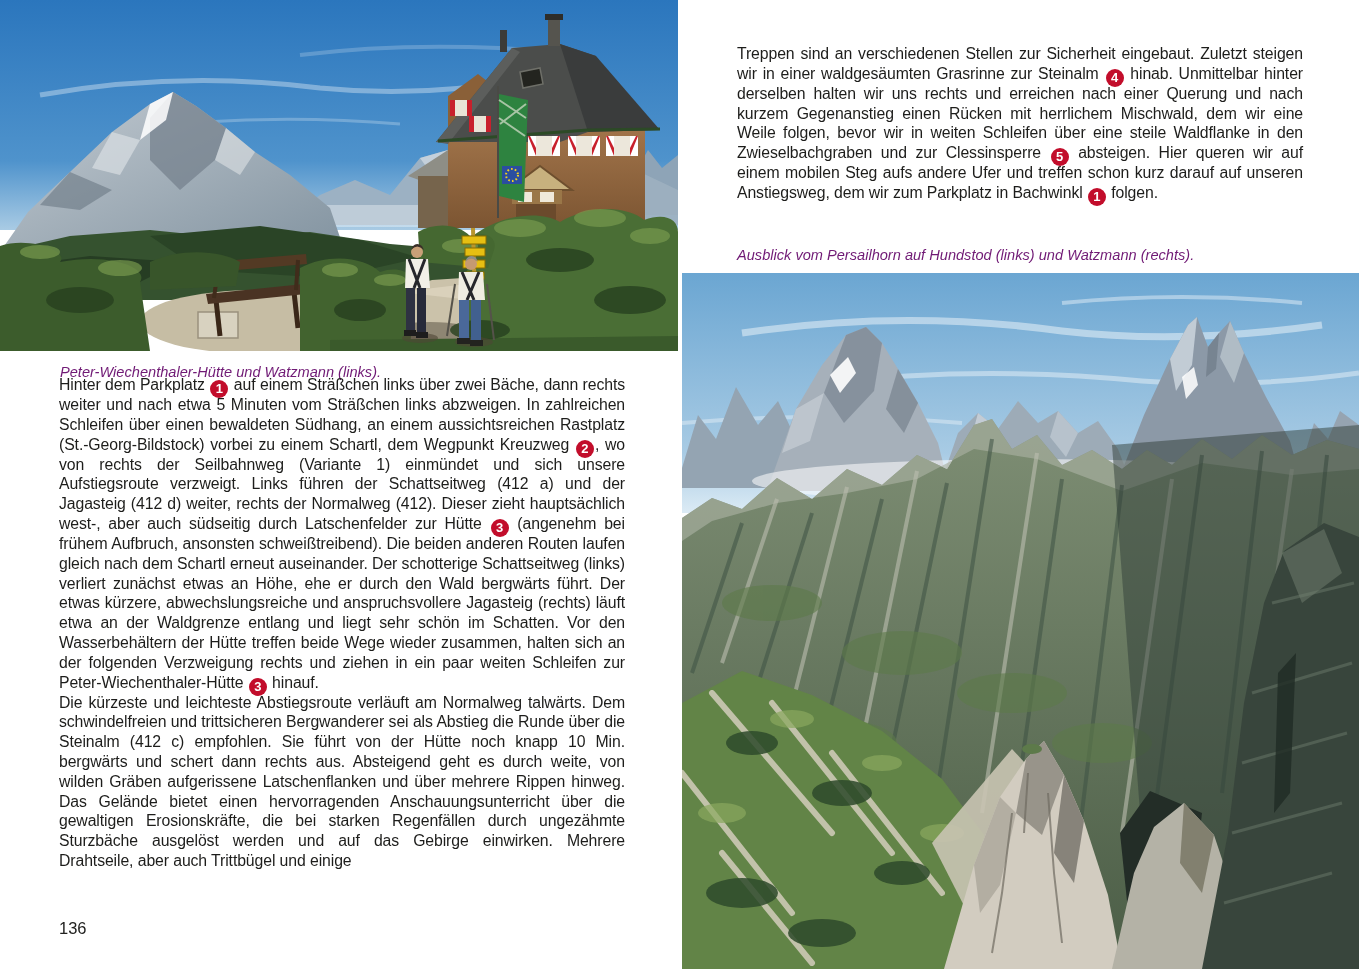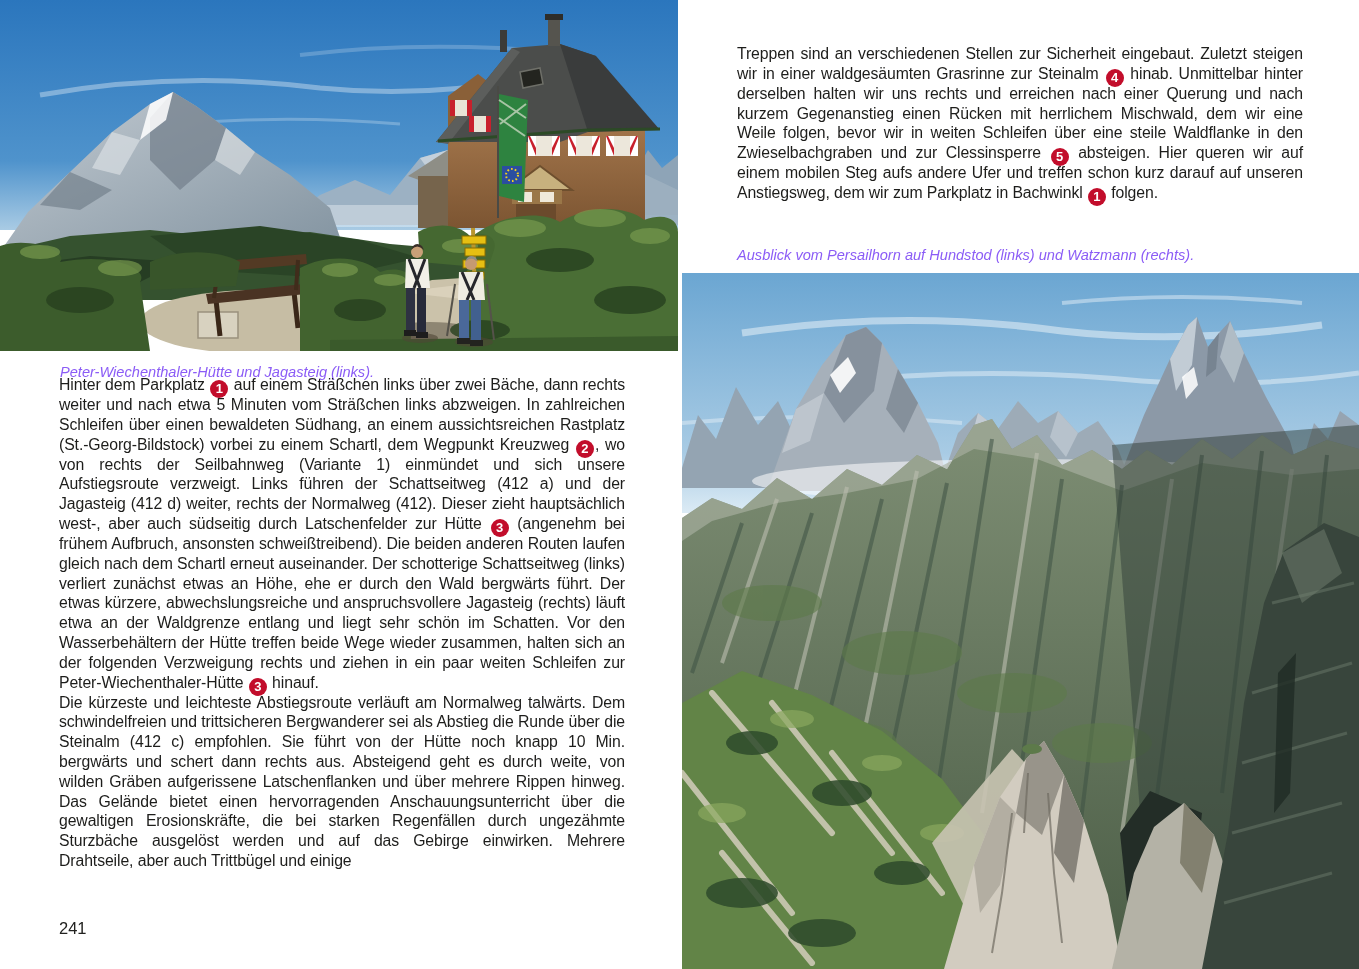--- a/index.html
+++ b/index.html
@@ -6,21 +6,21 @@
   .page{
     position:relative;width:1359px;height:969px;background:#ffffff;
     overflow:hidden;font-family:"Liberation Sans",sans-serif;color:#1d1d1b;
   }
   .photo{position:absolute;overflow:hidden;}
   .photo svg{display:block;}
   #photo-left{left:0;top:0;width:678px;height:351px;}
   #photo-right{left:682px;top:273px;width:677px;height:696px;}
   .caption{
     position:absolute;font-style:italic;font-size:14.6px;line-height:18px;
-    color:#8b5cf6;letter-spacing:0;
+    color:#701a75;letter-spacing:0;
   }
   #caption-left{left:60px;top:363px;width:566px;}
   #caption-right{left:737px;top:246px;width:566px;}
   .bodytext{
     position:absolute;width:566px;font-size:15.8px;line-height:19.8px;
     text-align:justify;letter-spacing:-0.1px;
   }
   #body-left{left:59px;top:375px;}
   #body-right{left:737px;top:44px;}
   .bodytext p{margin:0;padding:0;}
@@ -370,28 +370,28 @@
           <line x1="550" y1="560" x2="660" y2="530"></line>
             <line x1="542" y1="630" x2="650" y2="600"></line>
           <line x1="590" y1="330" x2="672" y2="310"></line>
         </g>
         <path d="M600,280 L642,256 L660,300 L620,330 Z" fill="#72806f" opacity="0.5"></path>
         <path d="M596,400 L614,380 L608,520 L592,540 Z" fill="#1f2a24" opacity="0.8"></path>
       </g>
     </svg>
   </div>
 
-  <div class="caption" id="caption-left">Peter-Wiechenthaler-Hütte und Jagasteig (links).</div>
+  <div class="caption" id="caption-left">Peter-Wiechenthaler-Hütte und Watzmann (links).</div>
 
   <div class="bodytext" id="body-left">
     <p><span>Hinter dem </span><b>Parkplatz</b><span> </span><span class="badge">1</span><span> auf einem Sträßchen links über zwei Bäche, dann rechts weiter und nach etwa 5 Minuten vom Sträßchen links abzweigen. In zahlreichen Schleifen über einen bewaldeten Südhang, an einem aussichtsreichen Rastplatz (St.-Georg-Bildstock) vorbei zu einem Schartl, dem Wegpunkt </span><b>Kreuzweg</b><span> </span><span class="badge">2</span><span>, wo von rechts der Seilbahnweg (Variante 1) einmündet und sich unsere Aufstiegsroute verzweigt. Links führen der Schattseitweg (412 a) und der Jagasteig (412 d) weiter, rechts der </span><b>Normalweg</b><span> (412). Dieser zieht hauptsächlich west-, aber auch südseitig durch Latschenfelder zur </span><b>Hütte</b><span> </span><span class="badge">3</span><span> (angenehm bei frühem Aufbruch, ansonsten schweißtreibend). Die beiden anderen Routen laufen gleich nach dem Schartl erneut auseinander. Der schotterige </span><b>Schattseitweg</b><span> (links) verliert zunächst etwas an Höhe, ehe er durch den Wald bergwärts führt. Der etwas kürzere, abwechslungsreiche und anspruchsvollere </span><b>Jagasteig</b><span> (rechts) läuft etwa an der Waldgrenze entlang und liegt sehr schön im Schatten. Vor den Wasserbehältern der Hütte treffen beide Wege wieder zusammen, halten sich an der folgenden Verzweigung rechts und ziehen in ein paar weiten Schleifen zur </span><b>Peter-Wiechenthaler-Hütte</b><span> </span><span class="badge">3</span><span> hinauf.</span></p>
     <p><span>Die kürzeste und leichteste </span><b>Abstiegsroute</b><span> verläuft am Normalweg talwärts. Dem schwindelfreien und trittsicheren Bergwanderer sei als Abstieg die Runde über die Steinalm (412 c) empfohlen. Sie führt von der Hütte noch knapp 10 Min. bergwärts und schert dann rechts aus. Absteigend geht es durch weite, von wilden Gräben aufgerissene Latschenflanken und über mehrere Rippen hinweg. Das Gelände bietet einen hervorragenden Anschauungsunterricht über die gewaltigen Erosionskräfte, die bei starken Regenfällen durch ungezähmte Sturzbäche ausgelöst werden und auf das Gebirge einwirken. Mehrere Drahtseile, aber auch Trittbügel und einige</span></p>
   </div>
 
   <div class="bodytext" id="body-right">
     <p><span>Treppen sind an verschiedenen Stellen zur Sicherheit eingebaut. Zuletzt steigen wir in einer waldgesäumten Grasrinne zur </span><b>Steinalm</b><span> </span><span class="badge">4</span><span> hinab. Unmittelbar hinter derselben halten wir uns rechts und erreichen nach einer Querung und nach kurzem Gegenanstieg einen Rücken mit herrlichem Mischwald, dem wir eine Weile folgen, bevor wir in weiten Schleifen über eine steile Waldflanke in den Zwieselbachgraben und zur </span><b>Clessinsperre</b><span> </span><span class="badge">5</span><span> absteigen. Hier queren wir auf einem mobilen Steg aufs andere Ufer und treffen schon kurz darauf auf unseren Anstiegsweg, dem wir zum Parkplatz in </span><b>Bachwinkl</b><span> </span><span class="badge">1</span><span> folgen.</span></p>
   </div>
 
   <div class="caption" id="caption-right">Ausblick vom Persailhorn auf Hundstod (links) und Watzmann (rechts).</div>
 
-  <div id="page-number">241</div>
+  <div id="page-number">136</div>
 
 </div>
 
 </body></html>

